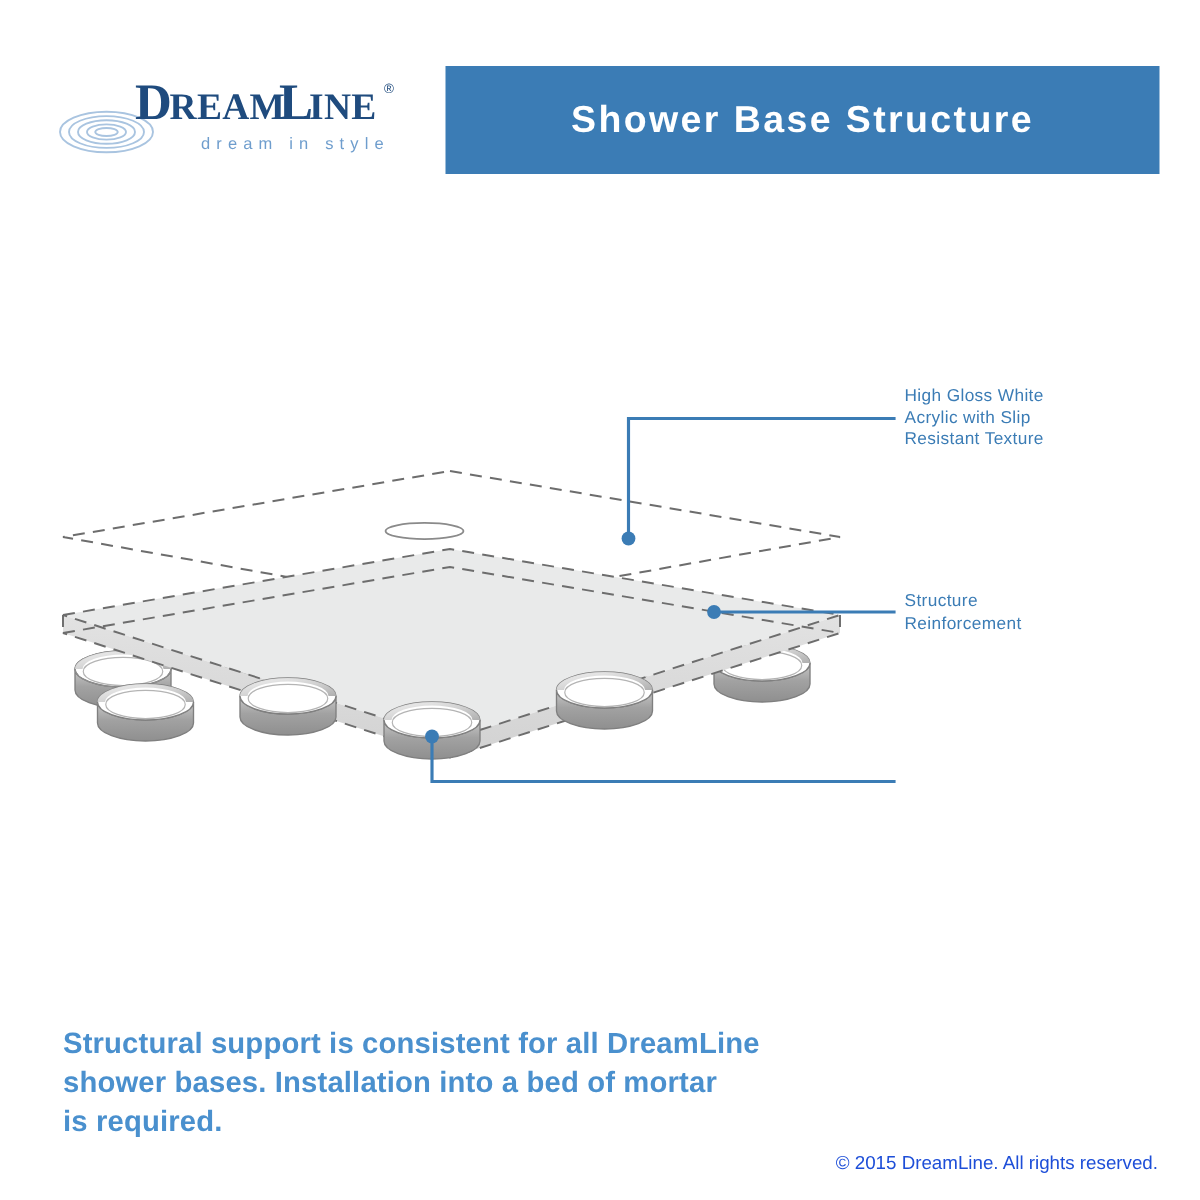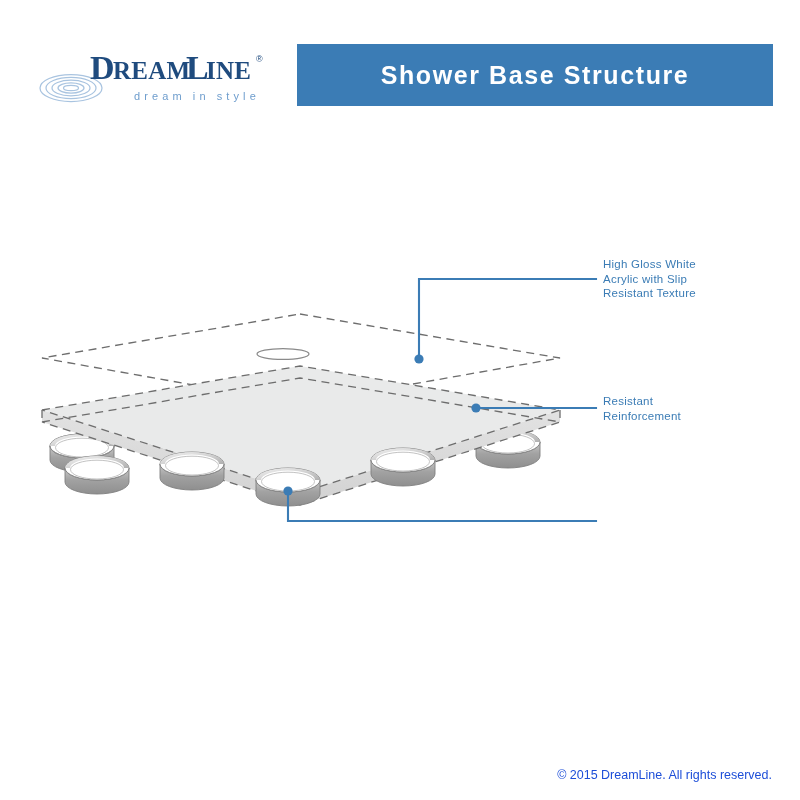--- a/index.html
+++ b/index.html
@@ -63,21 +63,21 @@
     letter-spacing: 4.1px;
     color: #6e9dcd;
     white-space: nowrap;
   }
 
   .header-banner {
     position: absolute;
     left: 297px;
     top: 44px;
     width: 476px;
-    height: 62px;
+    height: 72px;
     background: #3b7cb5;
     display: flex;
     align-items: center;
     justify-content: center;
   }
   .header-banner-title {
     color: #ffffff;
     font-family: "Liberation Sans", sans-serif;
     font-size: 25px;
     font-weight: bold;
@@ -322,20 +322,23 @@
         <circle cx="288" cy="361" r="4.6" fill="#3b7cb5"></circle>
       </g>
 
     </svg>
   </div>
 
   <div class="callout-label callout-1">High Gloss White
 Acrylic with Slip
 Resistant Texture</div>
 
-  <div class="callout-label callout-2">Resistant
+  <div class="callout-label callout-2">Structure
 Reinforcement</div>
 
 
+  <div class="footer-note">Structural support is consistent for all DreamLine
+shower bases. Installation into a bed of mortar
+is required.</div>
 
   <div class="copyright">© 2015 DreamLine. All rights reserved.</div>
 
 </div>
 
 </body></html>

